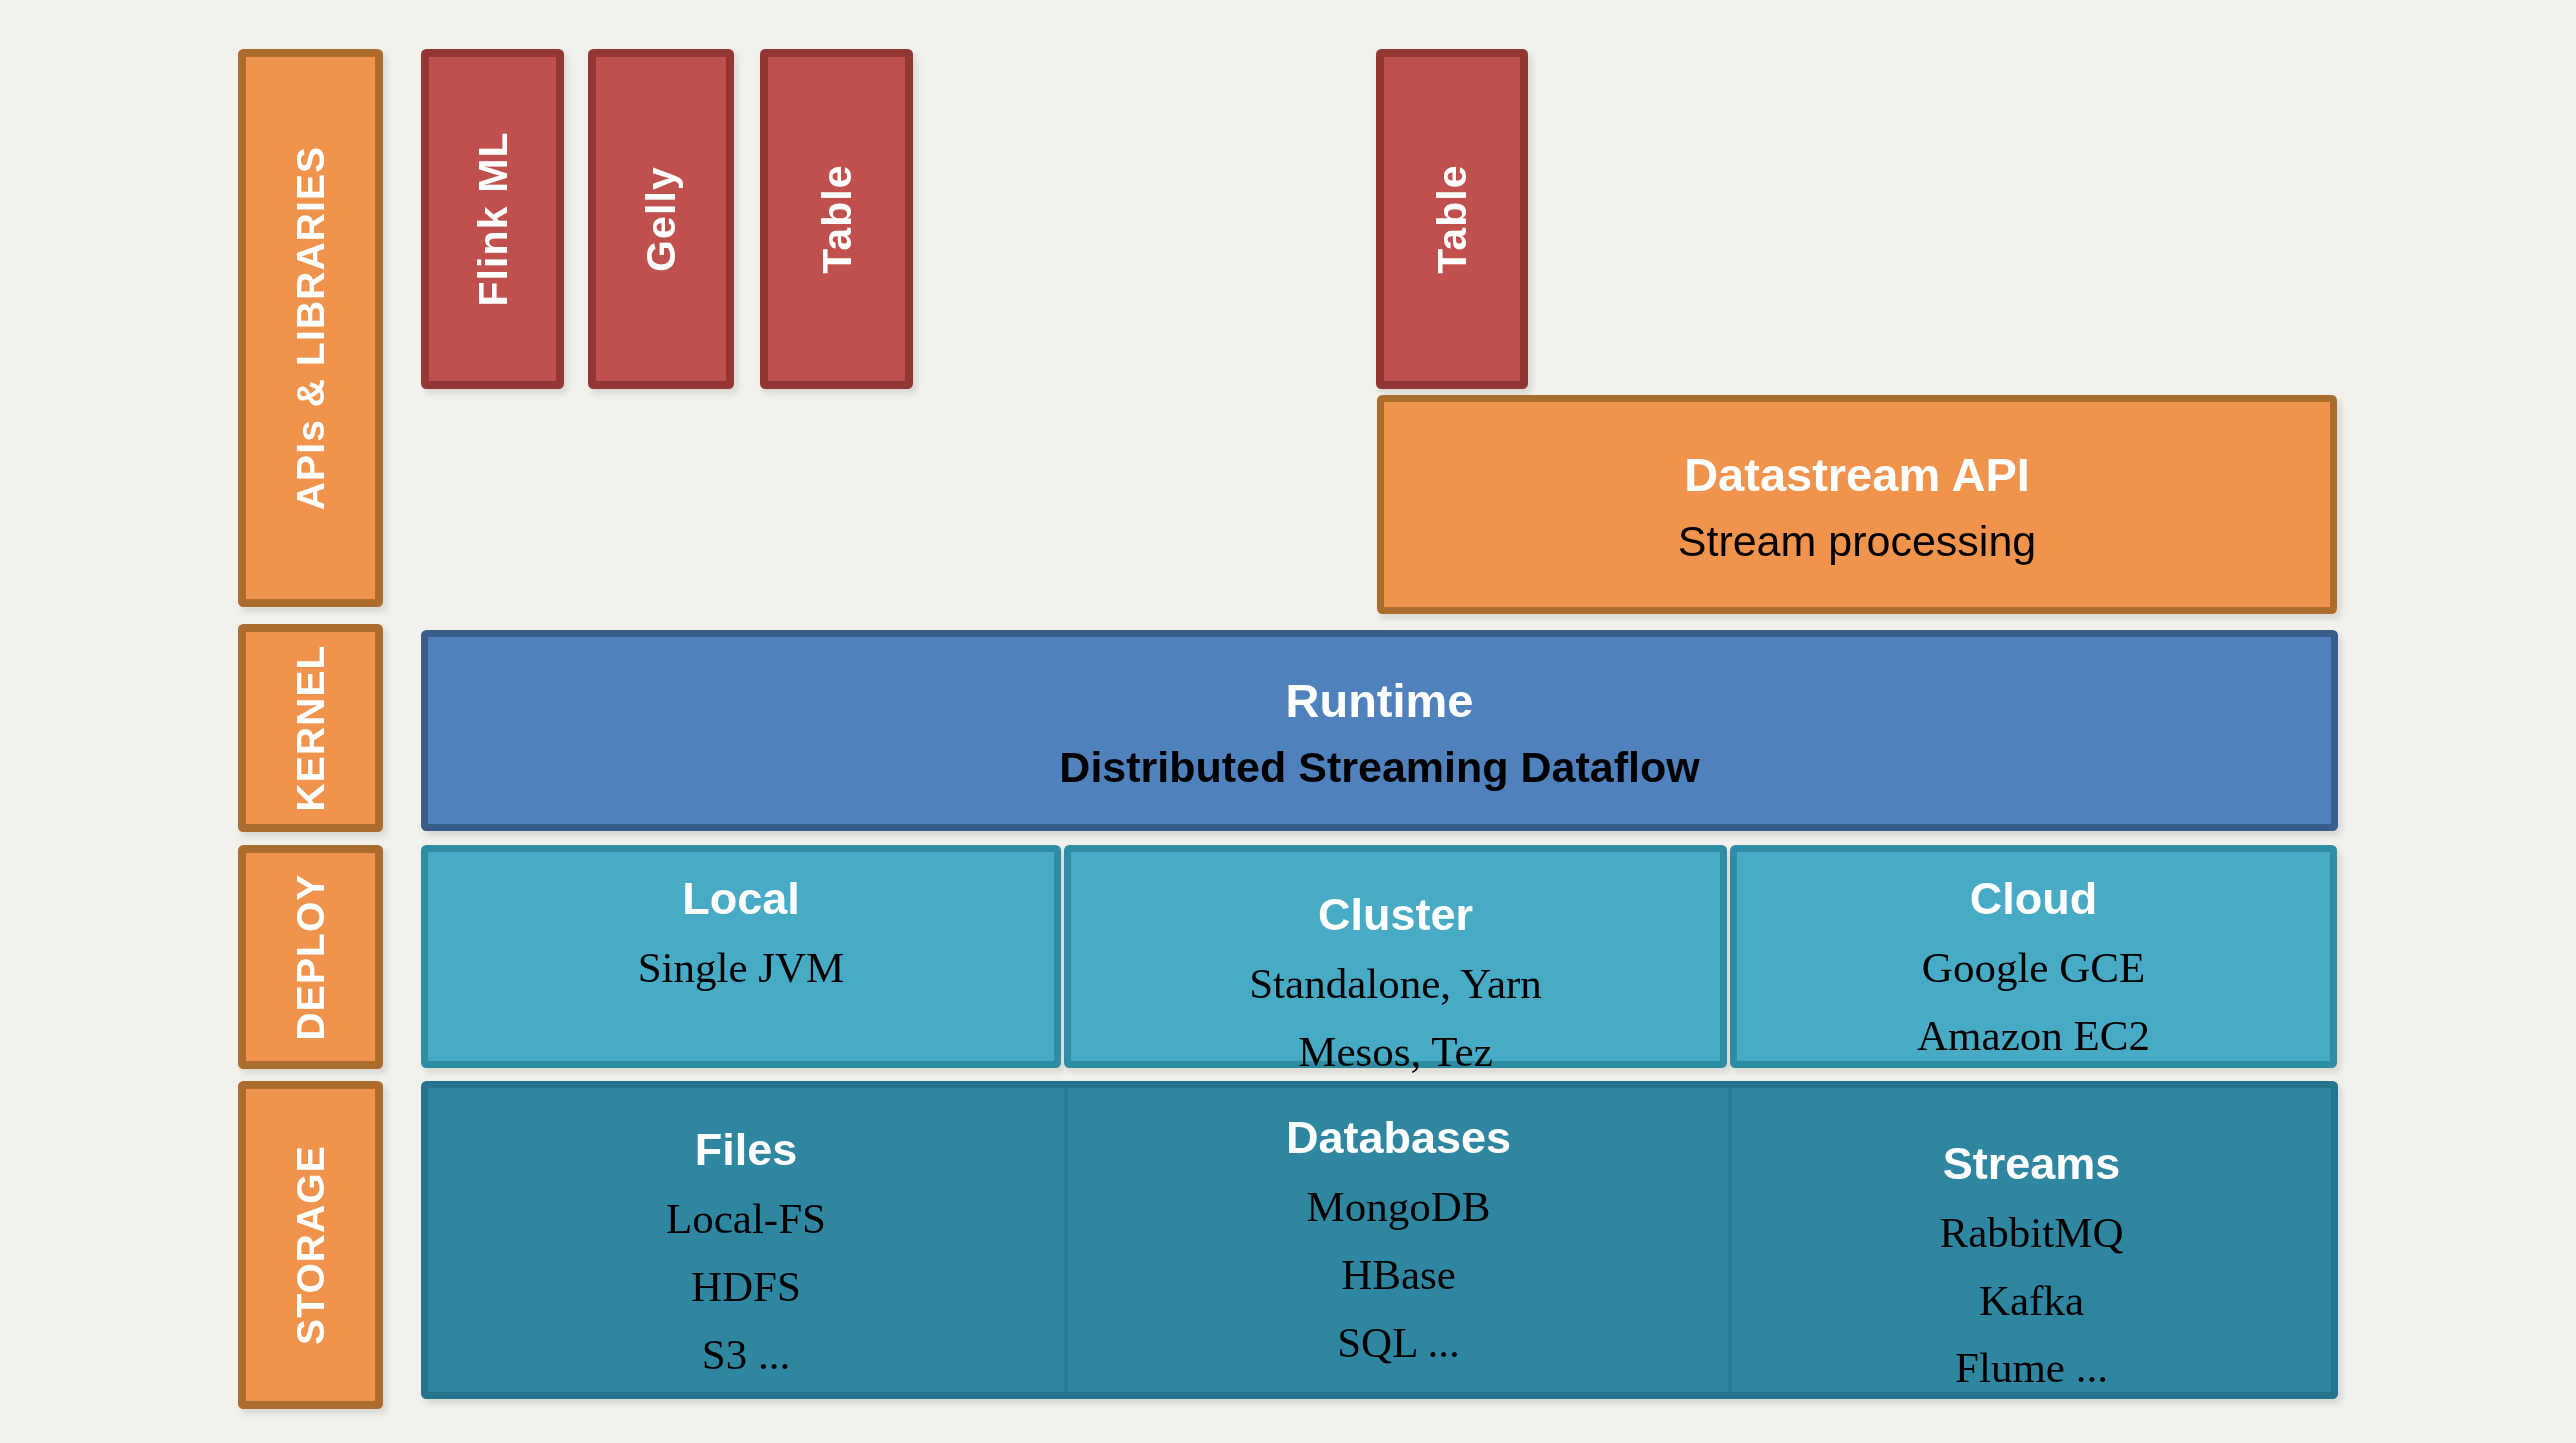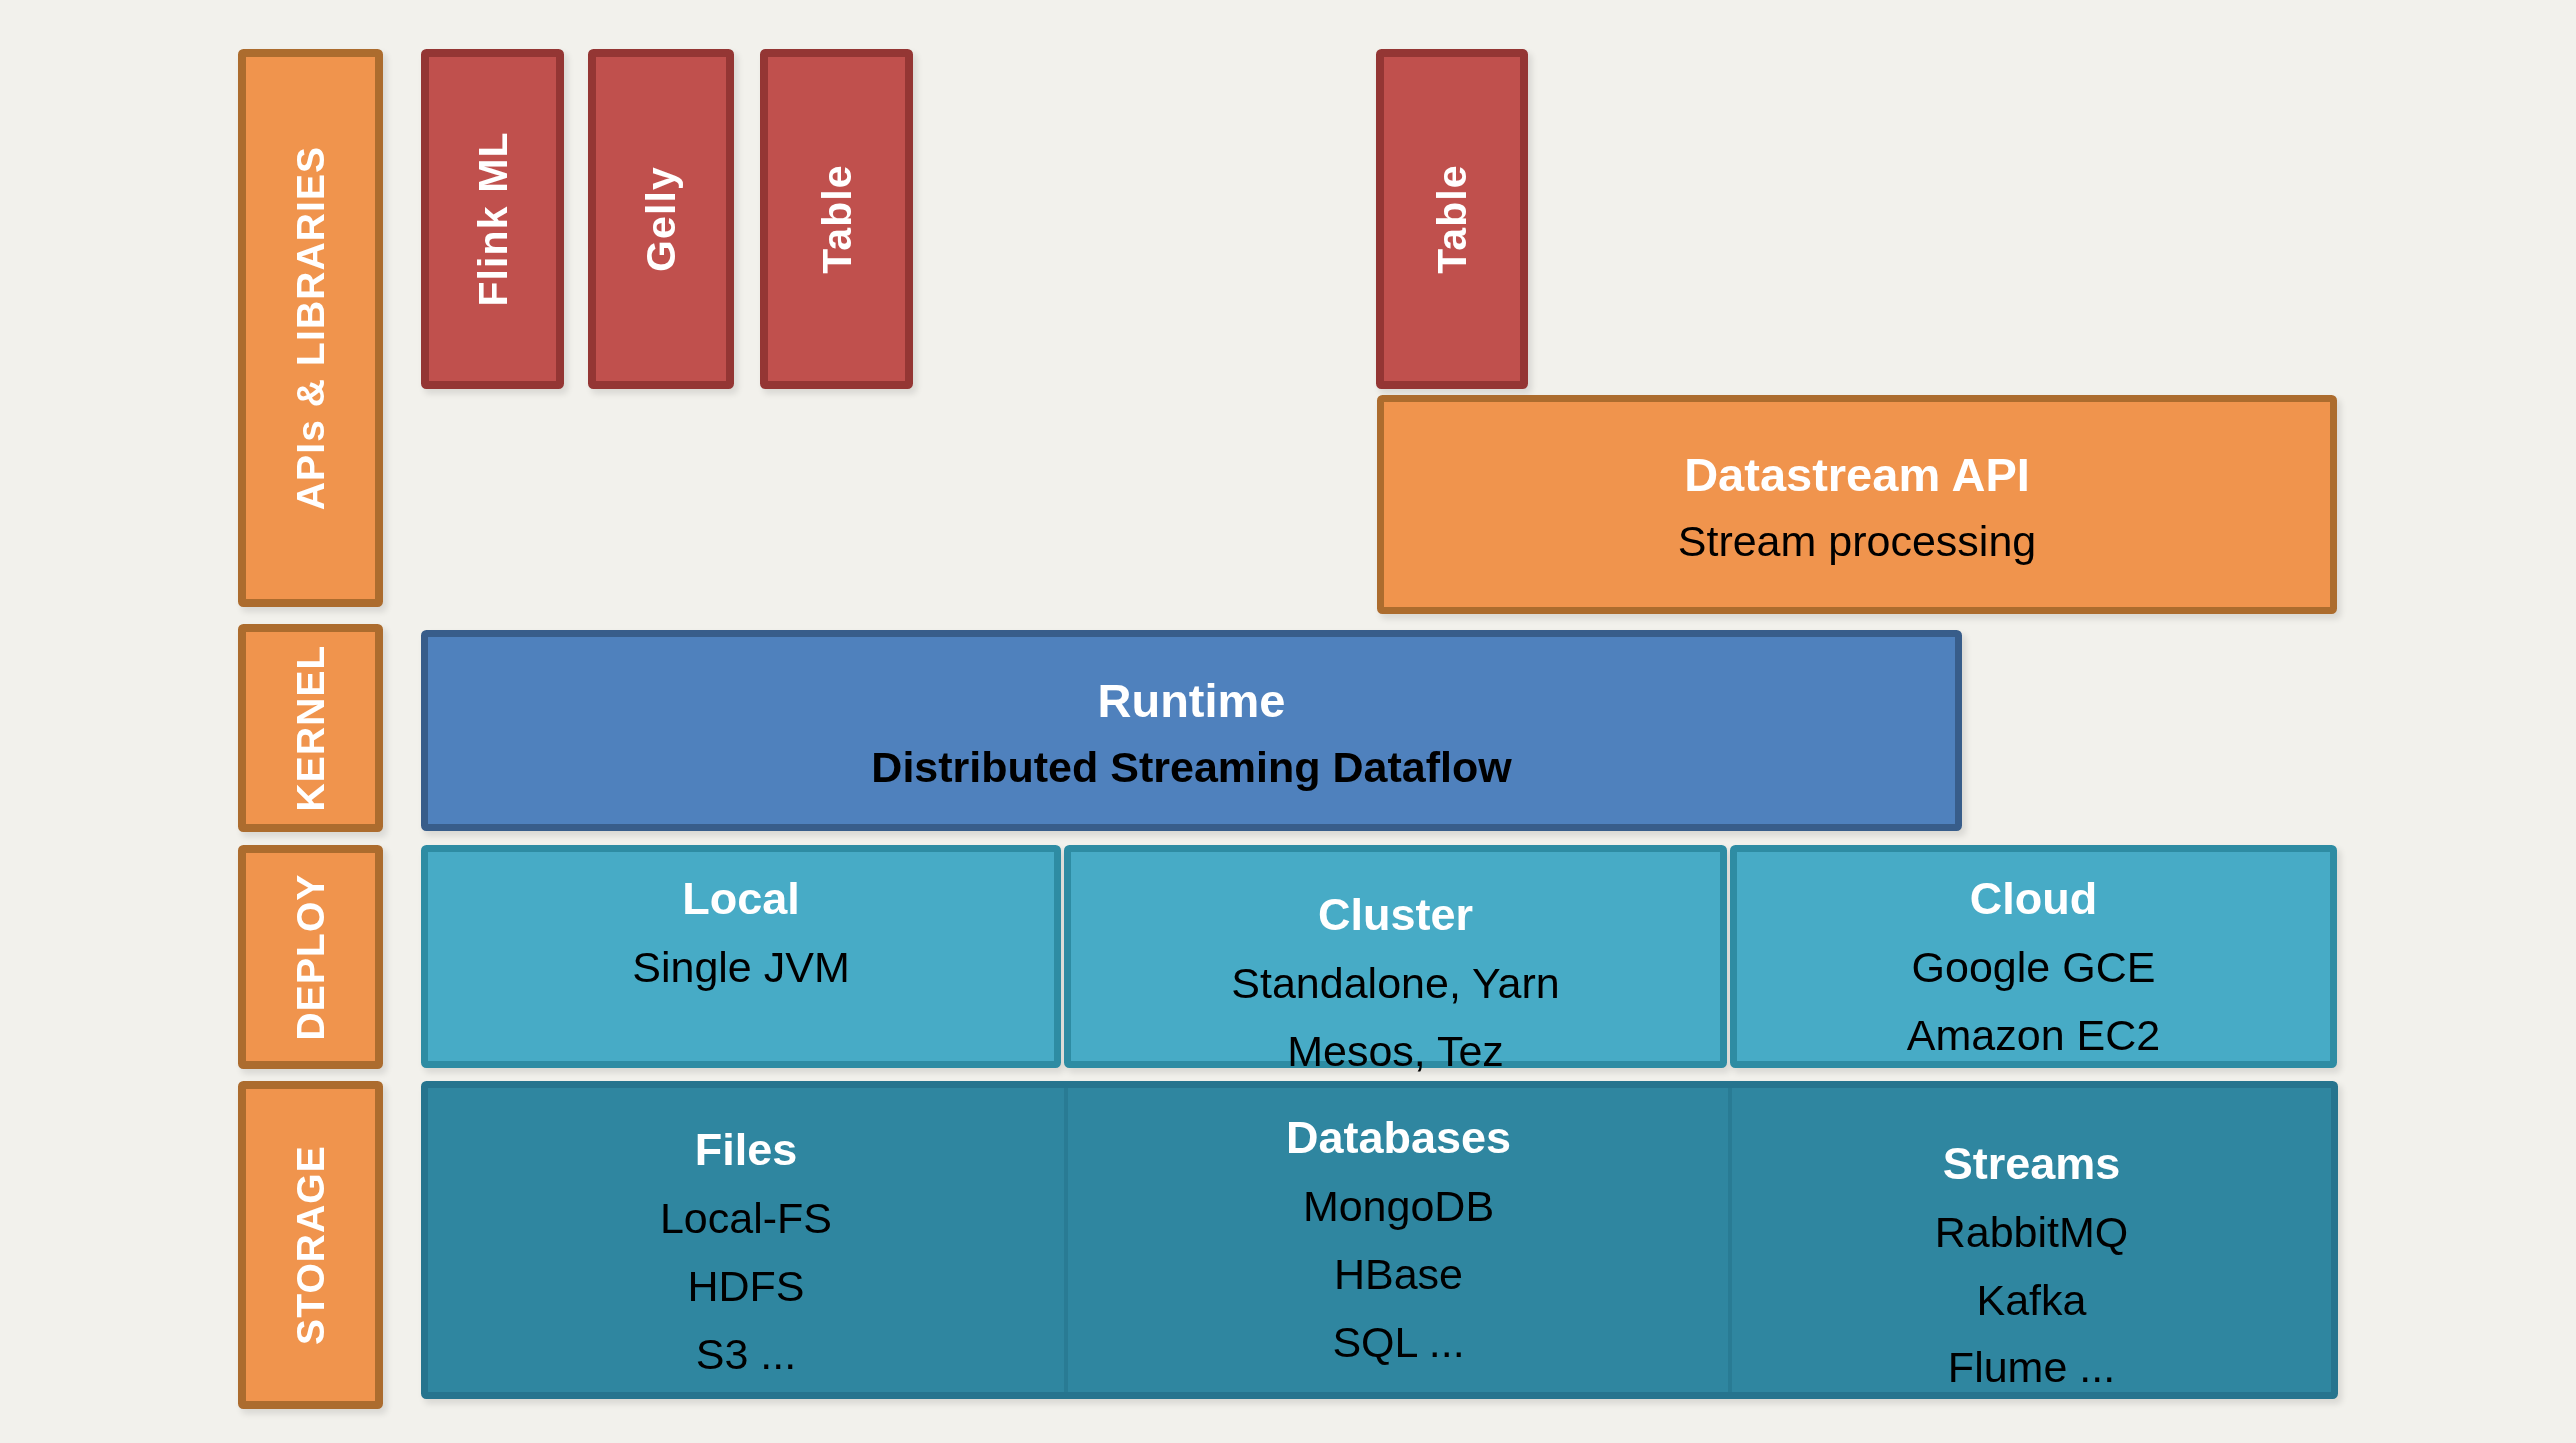--- a/index.html
+++ b/index.html
@@ -30,21 +30,21 @@
   .sidebar-label{font-size:39px;}
   .lib-label{font-size:41px;}
 
   .stack{display:flex;flex-direction:column;align-items:center;text-align:center;height:100%;box-sizing:border-box;}
   .stack.center{justify-content:center;padding-top:5.4px;}
   .stack.top{justify-content:flex-start;}
   .row-title{font-size:47px;font-weight:700;color:var(--heading-text,#fff);line-height:1;}
   .row-sub{font-size:43px;color:var(--body-text,#000);line-height:1;margin-top:21.7px;}
   .cell-title{font-size:45px;font-weight:700;color:var(--heading-text,#fff);line-height:1;margin-bottom:13px;}
   .cell-lines{font-size:43px;color:var(--body-text,#000);line-height:1.58;}
-  .cell-lines div{white-space:nowrap;}
+  .cell-lines div{white-space:nowrap;font-family:Liberation Serif, serif;}
 
   .divider{position:absolute;top:0;bottom:0;width:4.3px;background:var(--darkteal-border,#26748e);opacity:.65;}
 </style>
 </head>
 <body>
 
 <div id="canvas">
 
   <div class="box orange" style="left:238px;top:49px;width:145px;height:558px;">
     <span class="vlabel sidebar-label">APIs &amp; LIBRARIES</span>
@@ -72,21 +72,21 @@
     <span class="vlabel lib-label">Table</span>
   </div>
 
   <div class="box orange" style="left:1377px;top:395px;width:960px;height:219px;border-width:7.6px;">
     <div class="stack center">
       <div class="row-title">Datastream API</div>
       <div class="row-sub">Stream processing</div>
     </div>
   </div>
 
-  <div class="box blue" style="left:421px;top:630px;width:1541px;height:201px;">
+  <div class="box blue" style="left:421px;top:630px;width:1917px;height:201px;">
     <div class="stack center">
       <div class="row-title">Runtime</div>
       <div class="row-sub" style="font-weight:700;">Distributed Streaming Dataflow</div>
     </div>
   </div>
 
   <div class="box teal" style="left:421px;top:845px;width:640px;height:223px;">
     <div class="stack top" style="padding-top:24px;">
       <div class="cell-title">Local</div>
       <div class="cell-lines">

